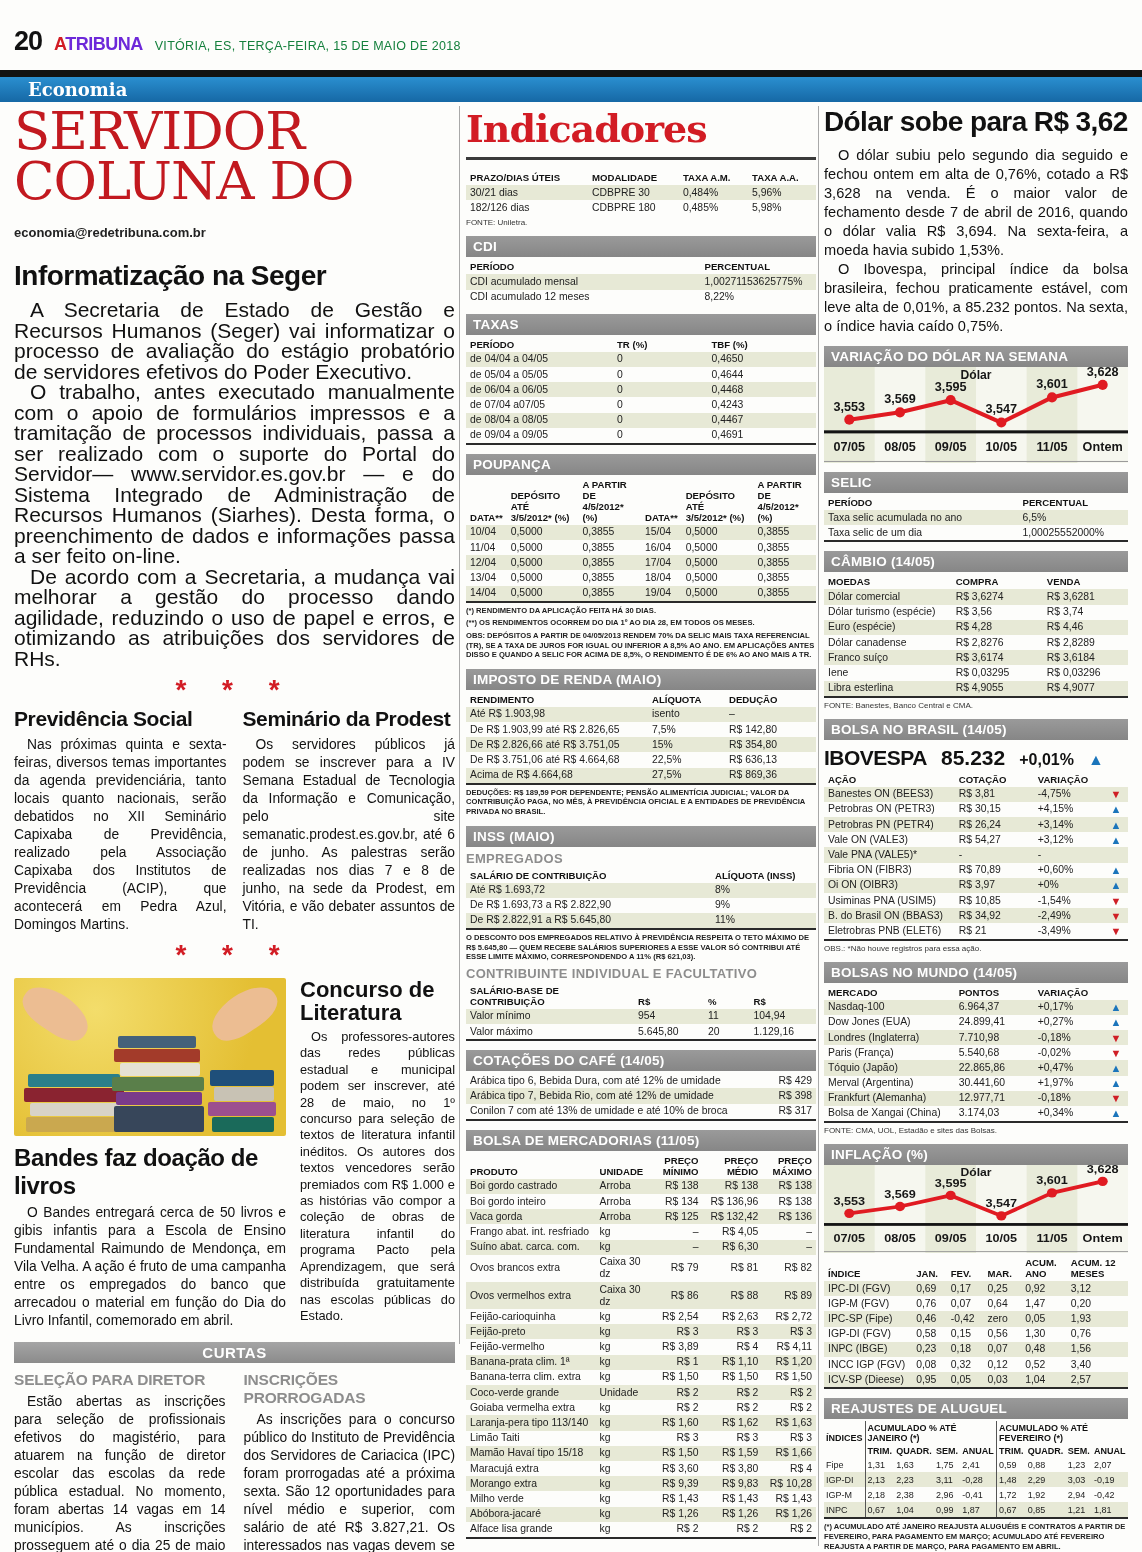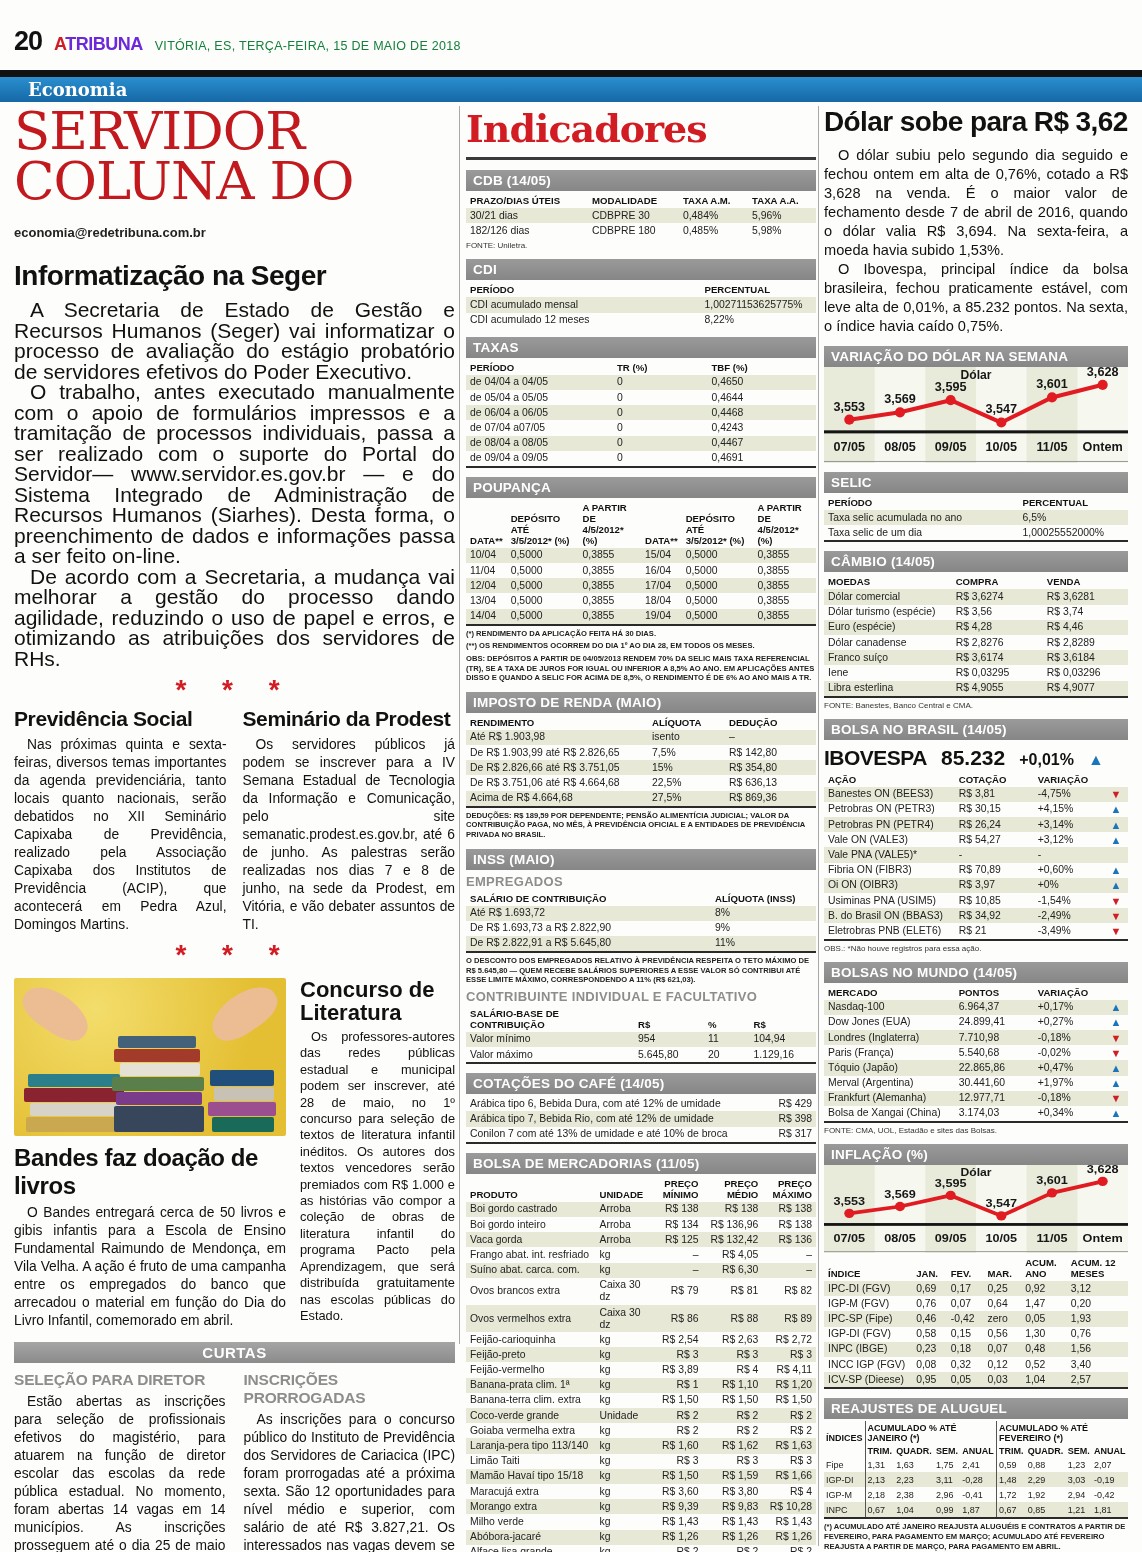--- a/index.html
+++ b/index.html
@@ -233,21 +233,20 @@
         <div class="abts-tag">Servidor Público Merece Mais</div>
       </div>
     </div>
   </div>
 
   <div class="col colM">
     <h1 class="ind-title">Indicadores</h1>
     <div class="ind-rule"></div>
 
     <div class="sec">
-      <div class="bar">CDB (14/05)</div>
       <table class="tbl nb">
           <thead>
             <tr>
               <th class="l">PRAZO/DIAS ÚTEIS</th>
               <th class="l">MODALIDADE</th>
               <th class="l">TAXA A.M.</th>
               <th class="l">TAXA A.A.</th>
             </tr>
           </thead>
           <tbody>

